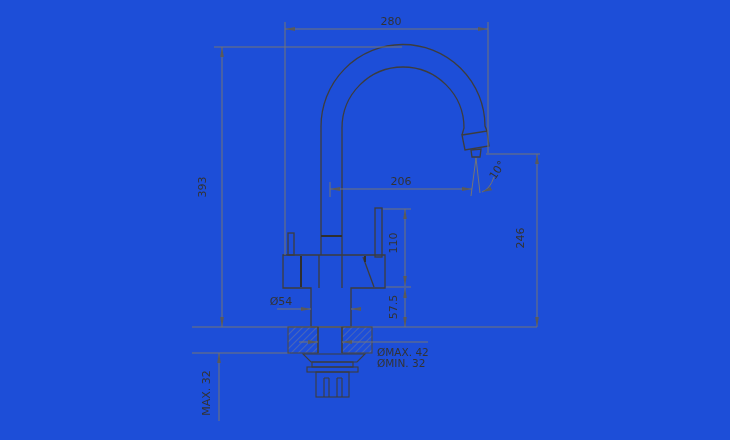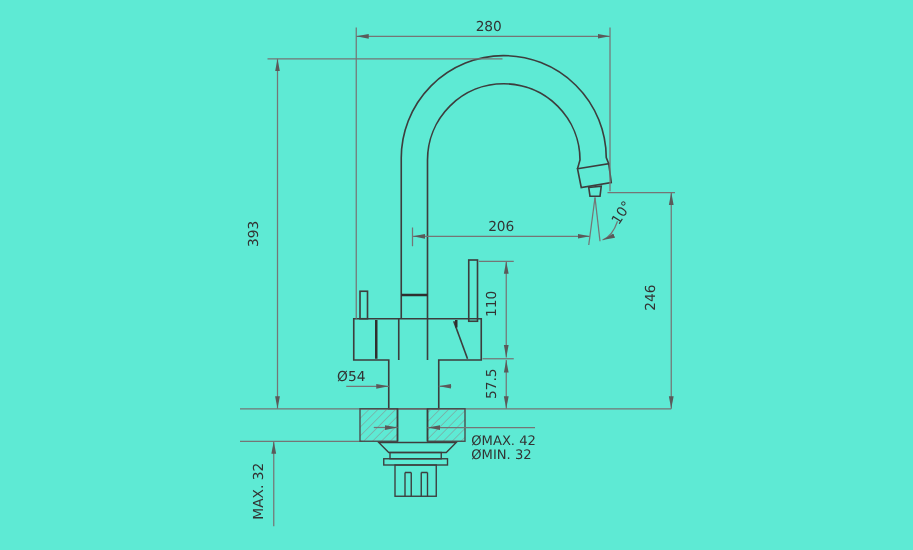--- a/index.html
+++ b/index.html
@@ -1,19 +1,19 @@
 <!DOCTYPE html>
 <html><head>
 <meta charset="utf-8">
 <style>
   html,body{margin:0;padding:0;background:#ffffff;}
   .canvas{
     position:relative;
     width:730px;height:440px;
-    background:#5eead4;
+    background:#1d4ed8;
     overflow:hidden;
     font-family:"DejaVu Sans","Liberation Sans",sans-serif;
   }
   svg{position:absolute;left:0;top:0;}
   .obj{stroke:#3d3d3d;stroke-width:1.3;fill:none;stroke-linejoin:miter;}
   .obj-thick{stroke:#2f2f2f;stroke-width:2;fill:none;}
   .dim{stroke:#757575;stroke-width:1;fill:none;}
   .hatchbox{stroke:#4a4a4a;stroke-width:1.1;}
   .hw{stroke:#3d3d3d;stroke-width:1.1;fill:none;}
   text{fill:#333333;font-size:11px;font-family:"DejaVu Sans","Liberation Sans",sans-serif;}

